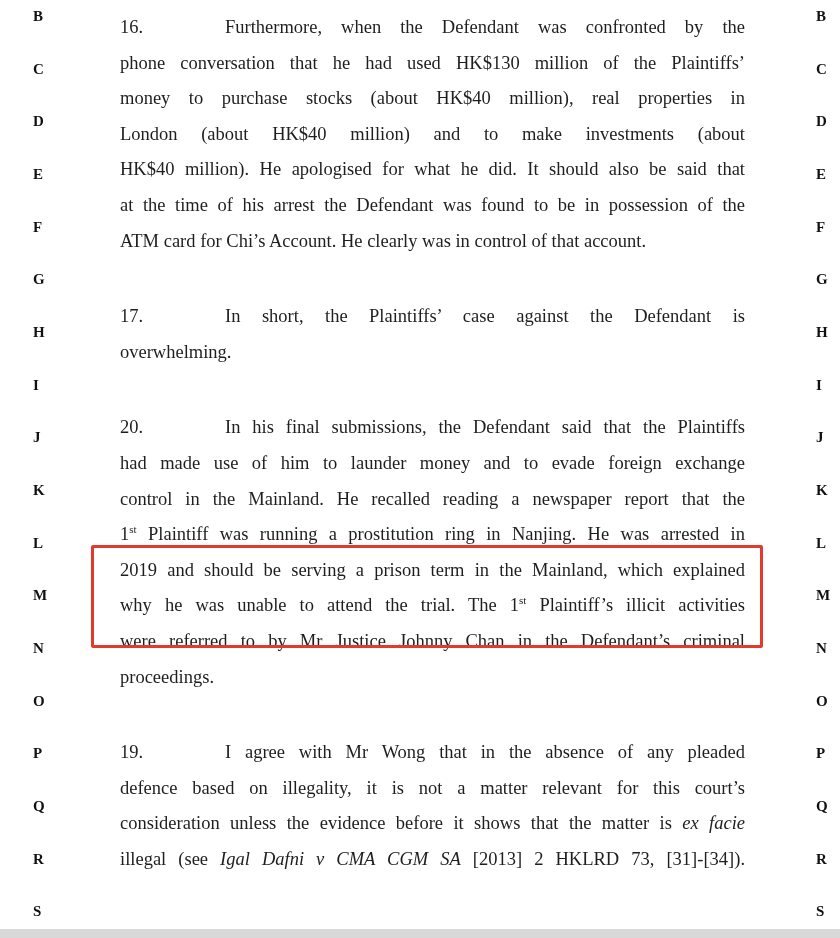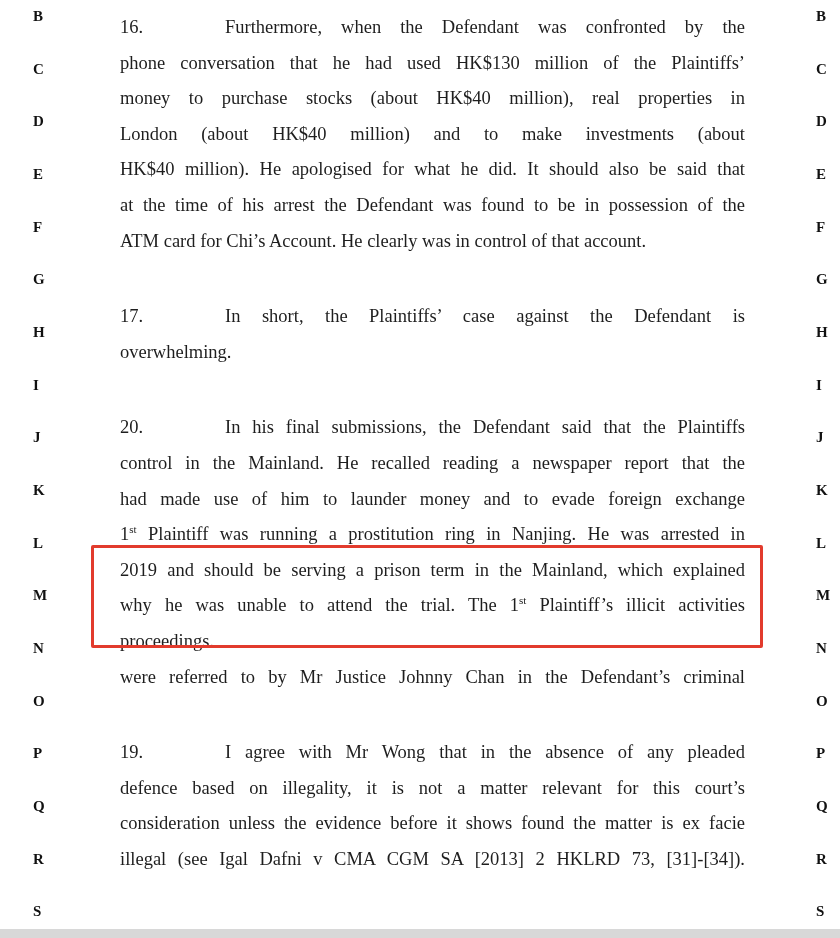--- a/index.html
+++ b/index.html
@@ -36,21 +36,21 @@
     position: relative;
     height: 35.6px; line-height: 35.6px;
     text-align: justify;
     text-align-last: justify;
   }
   .line.last { text-align-last: left; }
   .line.first { padding-left: 105px; }
   .pnum { position: absolute; left: -105px; top: 0; }
   .line.first .pnum { left: 0; }
   sup { font-size: 0.6em; line-height: 0; vertical-align: super; letter-spacing: 0; }
-  .em { }
+  .em { font-style: italic; }
 
   
   .highlight-box {
     position: absolute;
     left: 91px; top: 545px;
     width: 672px; height: 103px;
     box-sizing: border-box;
     border: 3px solid #e23b2d;
     border-radius: 2px;
     pointer-events: none;
@@ -128,35 +128,35 @@
       <div class="line first">
         <span class="pnum">17.</span><span>In short, the Plaintiffs’ case against the Defendant is</span>
       </div>
       <div class="line last"><span>overwhelming.</span></div>
     </div>
 
     <div class="para">
       <div class="line first">
         <span class="pnum">20.</span><span>In his final submissions, the Defendant said that the Plaintiffs</span>
       </div>
+      <div class="line"><span>had made use of him to launder money and to evade foreign exchange</span></div>
       <div class="line"><span>control in the Mainland.  He recalled reading a newspaper report that the</span></div>
-      <div class="line"><span>had made use of him to launder money and to evade foreign exchange</span></div>
       <div class="line"><span>1</span><sup>st</sup><span> Plaintiff was running a prostitution ring in Nanjing.  He was arrested in</span></div>
       <div class="line"><span>2019 and should be serving a prison term in the Mainland, which explained</span></div>
       <div class="line"><span>why he was unable to attend the trial.  The 1</span><sup>st</sup><span> Plaintiff’s illicit activities</span></div>
+      <div class="line"><span>were referred to by Mr Justice Johnny Chan in the Defendant’s criminal</span></div>
       <div class="line last"><span>proceedings.</span></div>
-      <div class="line"><span>were referred to by Mr Justice Johnny Chan in the Defendant’s criminal</span></div>
     </div>
 
     <div class="para">
       <div class="line first">
         <span class="pnum">19.</span><span>I agree with Mr Wong that in the absence of any pleaded</span>
       </div>
       <div class="line"><span>defence based on illegality, it is not a matter relevant for this court’s</span></div>
-      <div class="line"><span>consideration unless the evidence before it shows found the matter is </span><span class="em">ex facie</span></div>
+      <div class="line"><span>consideration unless the evidence before it shows that the matter is </span><span class="em">ex facie</span></div>
       <div class="line"><span>illegal (see </span><span class="em">Igal Dafni v CMA CGM SA</span><span> [2013] 2 HKLRD 73, [31]-[34]).</span></div>
     </div>
 
   </div>
 
   <div class="highlight-box" style="border-color: rgb(226, 59, 45);"></div>
 
   <div class="bottom-bar" style="background: rgb(216, 216, 216);"></div>
 
 </div>

